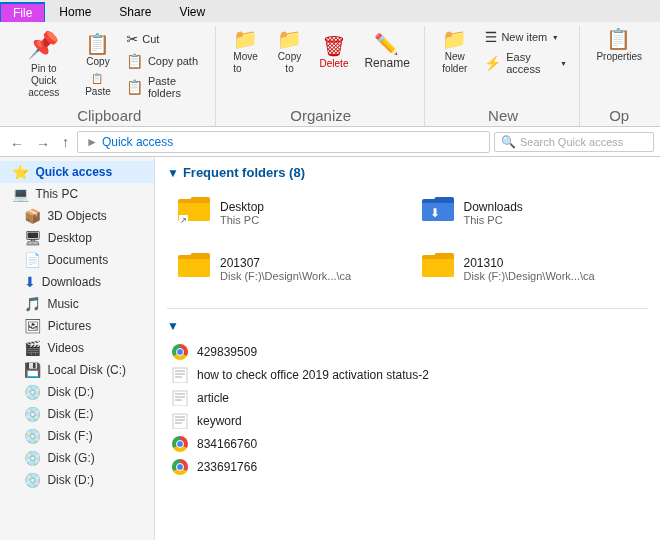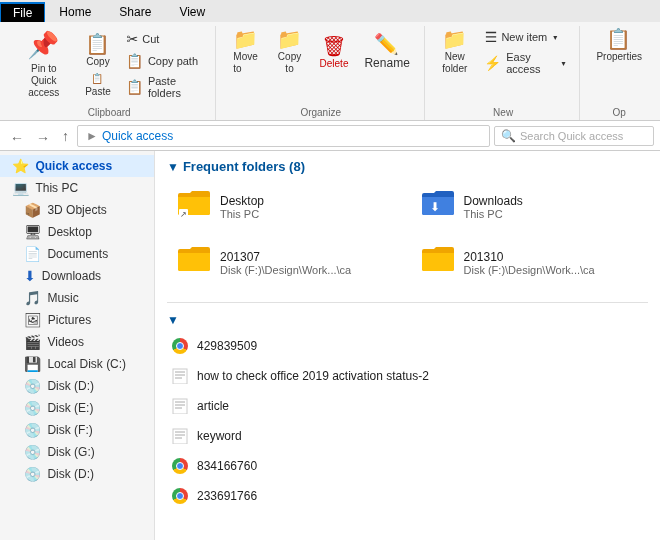--- a/index.html
+++ b/index.html
@@ -8,21 +8,21 @@
     
     .tab-bar { display: flex; background: #e8e8e8; height: 22px; align-items: flex-end; }
     .tab { padding: 3px 12px; font-size: 12px; cursor: pointer; border: 1px solid #ccc; border-bottom: none; background: #f5f5f5; height: 20px; display: flex; align-items: center; }
     .tab.active { background: #f5f5f5; color: #0072d2; border-top: 2px solid #0072d2; }
     .tab-item { padding: 3px 14px; font-size: 12px; cursor: pointer; height: 20px; display: flex; align-items: center; }
 
     
     .toolbar { display: flex; align-items: stretch; padding: 4px 4px 0 4px; gap: 2px; min-height: 70px; background: #f5f5f5; border-bottom: 1px solid #ccc; }
     .toolbar-group { display: flex; flex-direction: column; align-items: center; border-right: 1px solid #ddd; padding: 0 8px; gap: 2px; }
     .toolbar-group:last-child { border-right: none; }
-    .toolbar-group-label { font-size: 10px; color: #666; margin-top: auto; padding: 2px 0; }
+    .toolbar-group-label { font-size: 15px; color: #666; margin-top: auto; padding: 2px 0; }
     .toolbar-btns { display: flex; gap: 4px; align-items: center; }
     .tb-btn { display: flex; flex-direction: column; align-items: center; justify-content: center; padding: 3px 6px; cursor: pointer; border-radius: 2px; min-width: 40px; font-size: 11px; color: #333; gap: 2px; }
     .tb-btn .icon { font-size: 20px; line-height: 1; }
     .tb-btn-small { display: flex; flex-direction: row; align-items: center; padding: 2px 6px; cursor: pointer; border-radius: 2px; font-size: 11px; color: #333; gap: 4px; width: 100%; }
     .tb-btn-small .icon-sm { font-size: 14px; }
 
     
     .tb-btn-large { display: flex; flex-direction: column; align-items: center; justify-content: center; padding: 4px 8px; cursor: pointer; border-radius: 2px; font-size: 10px; color: #333; gap: 2px; min-width: 50px; }
     .tb-btn-large .icon-lg { font-size: 26px; }
 
@@ -51,41 +51,41 @@
 
     
     .folder-grid { display: grid; grid-template-columns: repeat(2, 1fr); gap: 6px; margin-bottom: 14px; }
     .folder-item { display: flex; align-items: center; gap: 8px; padding: 4px 8px; cursor: pointer; border-radius: 2px; border: 1px solid transparent; }
     .folder-icon { font-size: 32px; color: #f0a500; position: relative; }
     .folder-info { display: flex; flex-direction: column; }
     .folder-name { font-size: 12px; font-weight: 500; color: #1a1a1a; }
     .folder-sub { font-size: 11px; color: #666; }
 
     
-    .recent-list { display: flex; flex-direction: column; gap: 8px; }
+    .recent-list { display: flex; flex-direction: column; gap: 1px; }
     .recent-item { display: flex; align-items: center; gap: 8px; padding: 2px 4px; cursor: pointer; border-radius: 2px; }
     .file-icon { width: 18px; height: 18px; display: flex; align-items: center; justify-content: center; font-size: 16px; flex-shrink: 0; }
     .file-icon.chrome { color: #4285f4; }
     .file-icon.doc { color: #2b5797; }
     .file-name { font-size: 12px; color: #222; }
 
     
     .chrome-icon { width: 16px; height: 16px; border-radius: 50%; background: conic-gradient(#ea4335 0deg 120deg, #fbbc05 120deg 240deg, #34a853 240deg 360deg); position: relative; display: inline-block; }
     .chrome-icon::after { content: ''; position: absolute; top: 50%; left: 50%; transform: translate(-50%,-50%); width: 6px; height: 6px; border-radius: 50%; background: #4285f4; border: 1.5px solid #fff; }
 
     
     ::-webkit-scrollbar { width: 8px; }
     ::-webkit-scrollbar-track { background: #f1f1f1; }
     ::-webkit-scrollbar-thumb { background: #bbb; border-radius: 4px; }
   </style>
 </head>
 <body>
 
 <div class="tab-bar">
-  <div class="tab active" style="color:#fff; background:#000000; border-color:#0072d2;">File</div>
+  <div class="tab active" style="color:#fff; background:#d946ef; border-color:#0072d2;">File</div>
   <div class="tab-item">Home</div>
   <div class="tab-item">Share</div>
   <div class="tab-item">View</div>
 </div>
 
 <div class="toolbar">
 
   <div class="toolbar-group">
     <div class="toolbar-btns">
       <div class="tb-btn-large">

